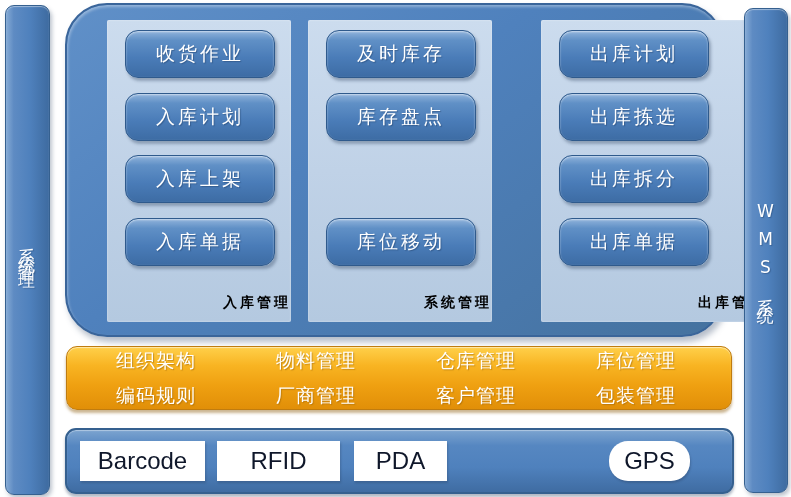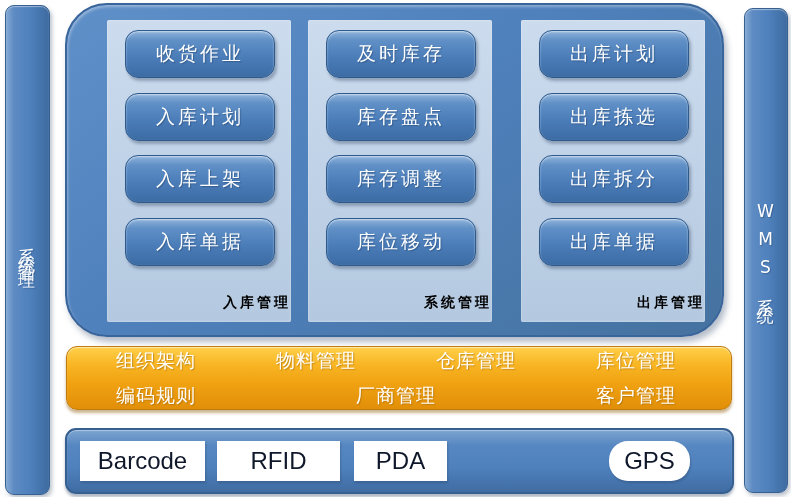--- a/index.html
+++ b/index.html
@@ -31,21 +31,21 @@
     border:2px solid #3a659a;
     box-shadow:3px 5px 6px rgba(70,90,120,.4), inset 1px 2px 3px rgba(255,255,255,.35);
   }
   .module-col {
     position:absolute; top:15px; width:184px; height:302px; border-radius:2px;
     background:linear-gradient(180deg,#ccdcee 0%,#c0d2e7 50%,#b4c9e0 100%);
     box-shadow:inset 0 0 2px rgba(255,255,255,.6);
   }
   .module-col.c0 { left:40px; }
   .module-col.c1 { left:241px; }
-  .module-col.c2 { left:454px; }
+  .module-col.c2 { left:474px;padding-left:41px; }
 
   .module-btn {
     position:absolute; left:18px; width:148px; height:46px; border-radius:13px;
     background:linear-gradient(180deg,#90b3db 0%,#6090c6 20%,#4a7cb8 58%,#3d6ca4 100%);
     border:1px solid #2f5a8c;
     box-shadow:2px 3px 3px rgba(40,60,90,.35), inset 0 1px 2px rgba(255,255,255,.55);
     color:#ffffff; font-size:19px; letter-spacing:3px;
     display:flex; align-items:center; justify-content:center;
     text-shadow:1px 1px 1px rgba(30,60,100,.45);
   }
@@ -107,21 +107,20 @@
       <div class="module-btn b0">收货作业</div>
       <div class="module-btn b1">入库计划</div>
       <div class="module-btn b2">入库上架</div>
       <div class="module-btn b3">入库单据</div>
       <div class="module-title">入库管理</div>
     </div>
 
     <div class="module-col c1">
       <div class="module-btn b0">及时库存</div>
       <div class="module-btn b1">库存盘点</div>
-      <div class="module-btn b2">库存调整</div>
       <div class="module-btn b3">库位移动</div>
       <div class="module-title">系统管理</div>
     </div>
 
     <div class="module-col c2">
       <div class="module-btn b0">出库计划</div>
       <div class="module-btn b1">出库拣选</div>
       <div class="module-btn b3">出库单据</div>
       <div class="module-btn b2">出库拆分</div>
       <div class="module-title">出库管理</div>
@@ -133,20 +132,21 @@
     <div class="base-row">
       <span>组织架构</span>
       <span>物料管理</span>
       <span>仓库管理</span>
       <span>库位管理</span>
     </div>
     <div class="base-row">
       <span>编码规则</span>
       <span>厂商管理</span>
       <span>客户管理</span>
+      <span>包装管理</span>
     </div>
   </div>
 
   <div class="device-bar">
     <div class="device-box d0">Barcode</div>
     <div class="device-box d1">RFID</div>
     <div class="device-box d2">PDA</div>
     <div class="device-box d4">GPS</div>
   </div>
 

